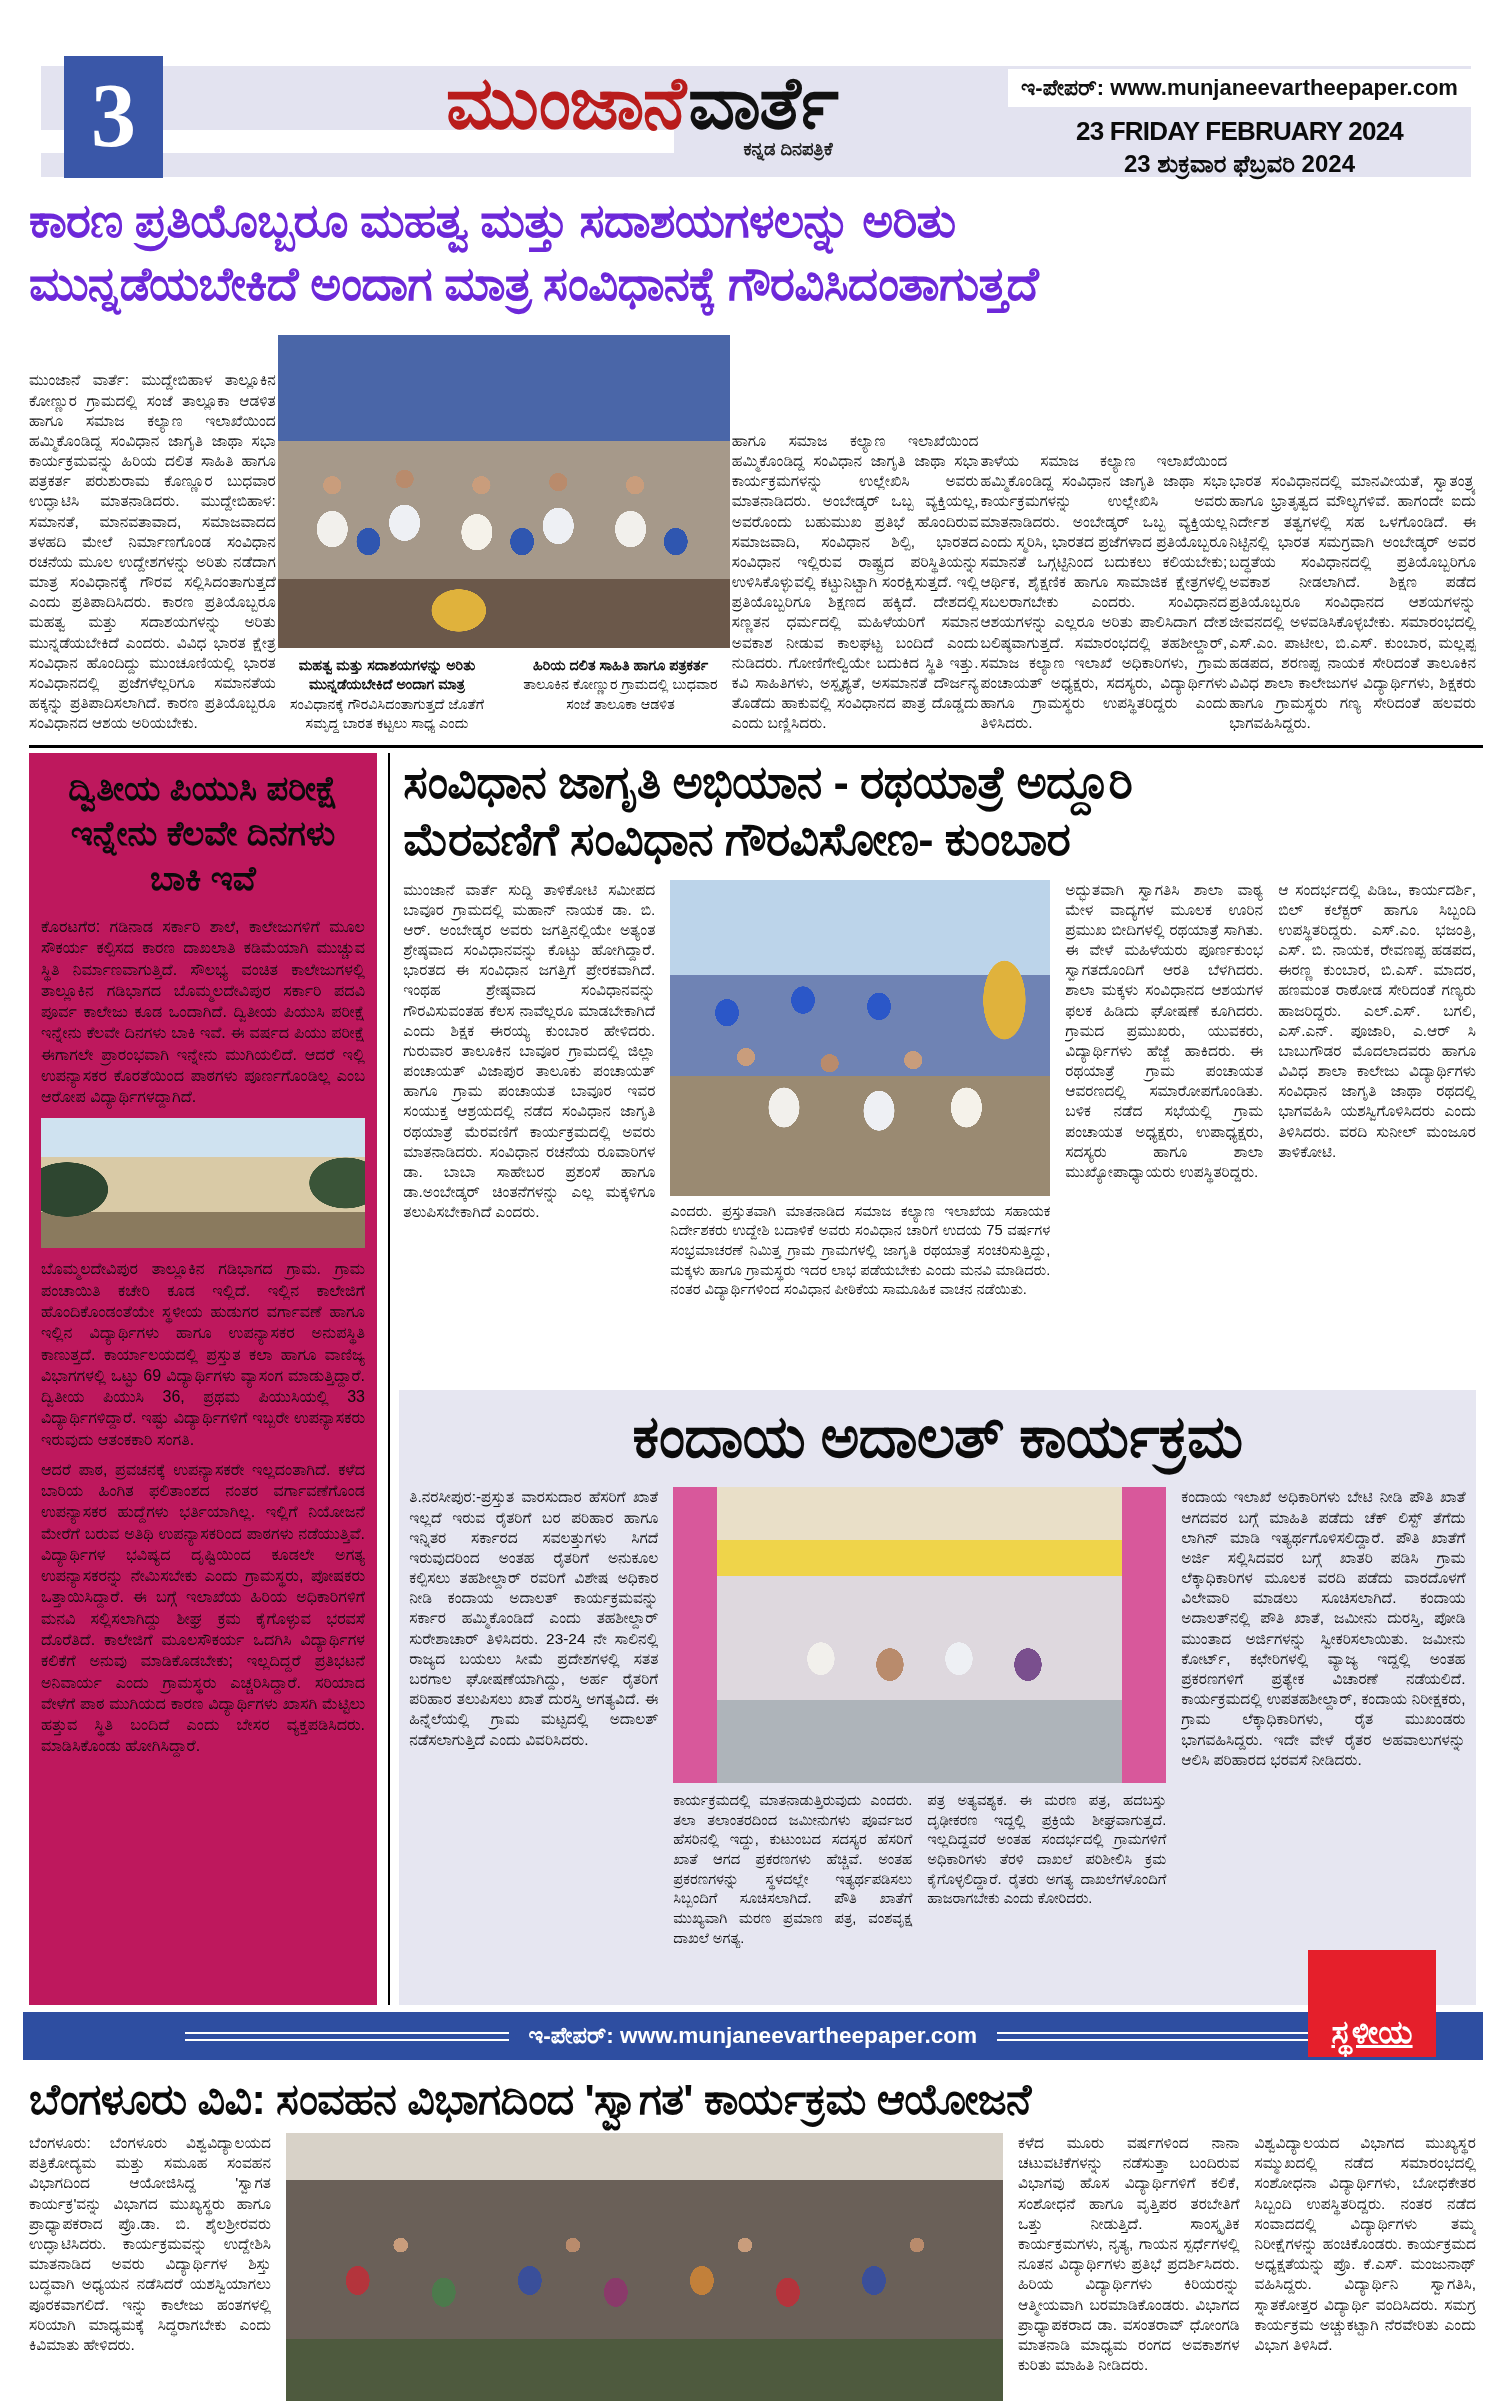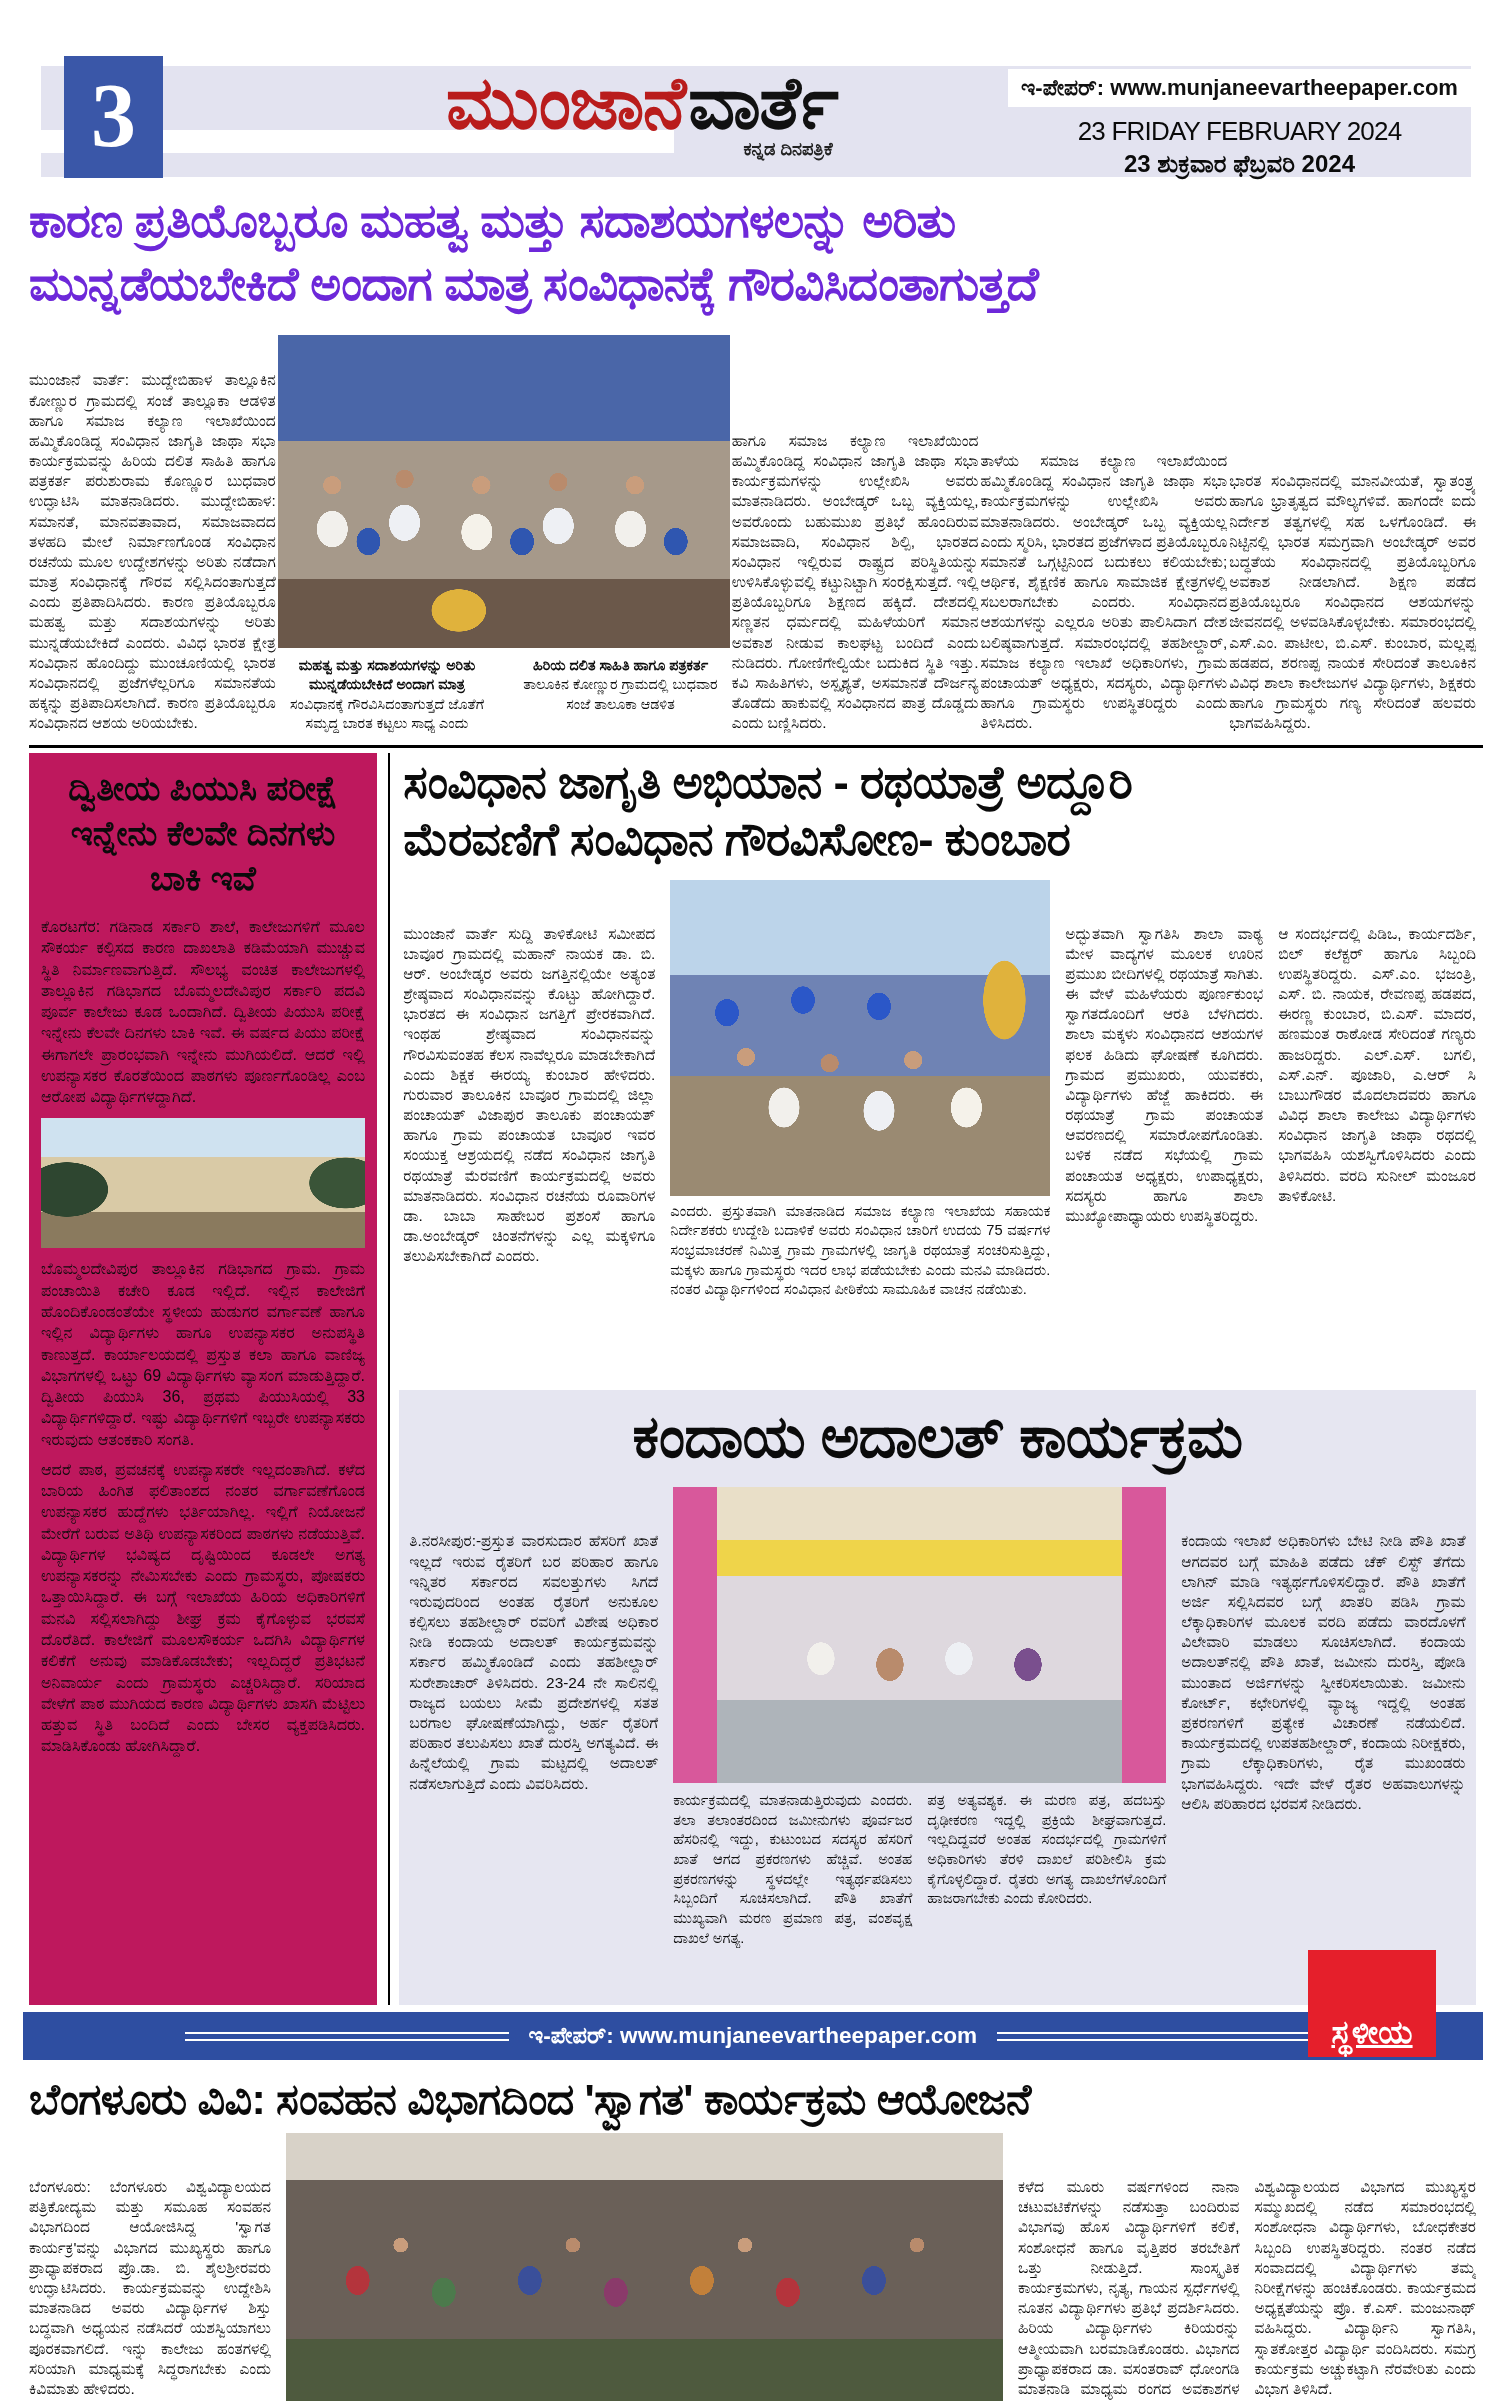--- a/index.html
+++ b/index.html
@@ -16,21 +16,21 @@
     color:#fff;font-family:"Liberation Serif","DejaVu Serif",serif;font-weight:700;
     font-size:90px;line-height:119px;text-align:center;
   }
   .masthead{position:absolute;left:446px;top:65px;white-space:nowrap;}
   .masthead .t{font-size:73px;font-weight:800;letter-spacing:-1.5px;line-height:1.05;}
   .masthead .red{color:#b91c1c;}
   .masthead .blk{color:#111;}
   .masthead .sub{font-size:18px;font-weight:700;color:#222;text-align:right;margin-top:-3px;padding-right:4.5px;}
   .dateblock{position:absolute;right:41px;top:69px;width:463px;text-align:center;}
   .epaper-box{background:#ffffff;font-weight:700;font-size:22px;padding:6px 4.5px;color:#111;}
-  .date-en{font-size:26px;font-weight:400;margin-top:9px;letter-spacing:-0.8px;}
+  .date-en{font-size:26px;font-weight:700;margin-top:9px;letter-spacing:-0.8px;}
   .date-kn{font-size:24px;font-weight:800;margin-top:3px;}
   
   .main-headline{margin:3px 30px 0 29px;font-size:47px;font-weight:800;line-height:1.34;color:#6d28d9;letter-spacing:-0.8px;}
   
   .lead-row{display:flex;gap:2px;margin:10.5px 36px 0 29px;height:407px;overflow:hidden;align-items:flex-end;}
   .col{flex:1;font-size:15.4px;line-height:1.31;text-align:justify;overflow:hidden;}
   .photo-wrap{flex:0 0 452px;display:flex;flex-direction:column;}
   .photo{width:100%;background-color:#8a8a8a;}
   .ph1{height:313px;
     background-image:
@@ -101,21 +101,21 @@
       radial-gradient(22.6px 27px at 30% 58%,#f2f0ec 0 60%,transparent 61%),
       radial-gradient(22.6px 27px at 44% 60%,#b98b6c 0 60%,transparent 61%),
       radial-gradient(22.6px 27px at 58% 58%,#eef0f4 0 60%,transparent 61%),
       radial-gradient(22.6px 27px at 72% 60%,#7a4f8e 0 60%,transparent 61%),
       linear-gradient(180deg,#e9dfc8 0 18%,#efd44a 18% 30%,#ded8de 30% 72%,#aeb4ba 72% 100%);
   }
   .k-captions{display:flex;gap:15px;margin-top:7.5px;}
   .k-caption{flex:1;font-size:14.7px;line-height:1.34;text-align:justify;}
   .k-col2{flex:1;min-width:0;}
   .k-col1,.k-col2,.s-col1 .col-text{min-width:0;}
-  .body-text{font-size:15.4px;line-height:1.31;text-align:justify;overflow:hidden;height:100%;margin-top:44px;}
+  .body-text{font-size:15.4px;line-height:1.31;text-align:justify;overflow:hidden;height:100%;}
   
   .bottom-bar{position:relative;margin:7.5px 29px 0 22.6px;height:48px;background:#2e4ea1;display:flex;align-items:center;justify-content:center;gap:19.6px;}
   .bar-line{width:324px;height:9px;border-top:2.3px solid #fff;border-bottom:2.3px solid #fff;box-sizing:border-box;}
   .bar-text{color:#ffffff;font-weight:800;font-size:22.6px;white-space:nowrap;}
   .local-box{position:absolute;right:47px;top:-62px;width:128px;height:107px;background:#e51f2b;color:#fff;display:flex;align-items:flex-end;justify-content:center;font-size:32px;font-weight:800;padding-bottom:6px;box-sizing:border-box;text-decoration:underline;}
   
   .bottom-headline{margin:13.6px 30px 7.5px 29px;font-size:43px;font-weight:800;letter-spacing:-0.8px;line-height:1.2;}
   .bottom-row{display:flex;gap:15px;margin:6px 36px 0 29px;height:295px;overflow:hidden;}
   .b-col1{flex:0 0 242px;}
   .ph5{flex:0 0 717px;height:100%;

